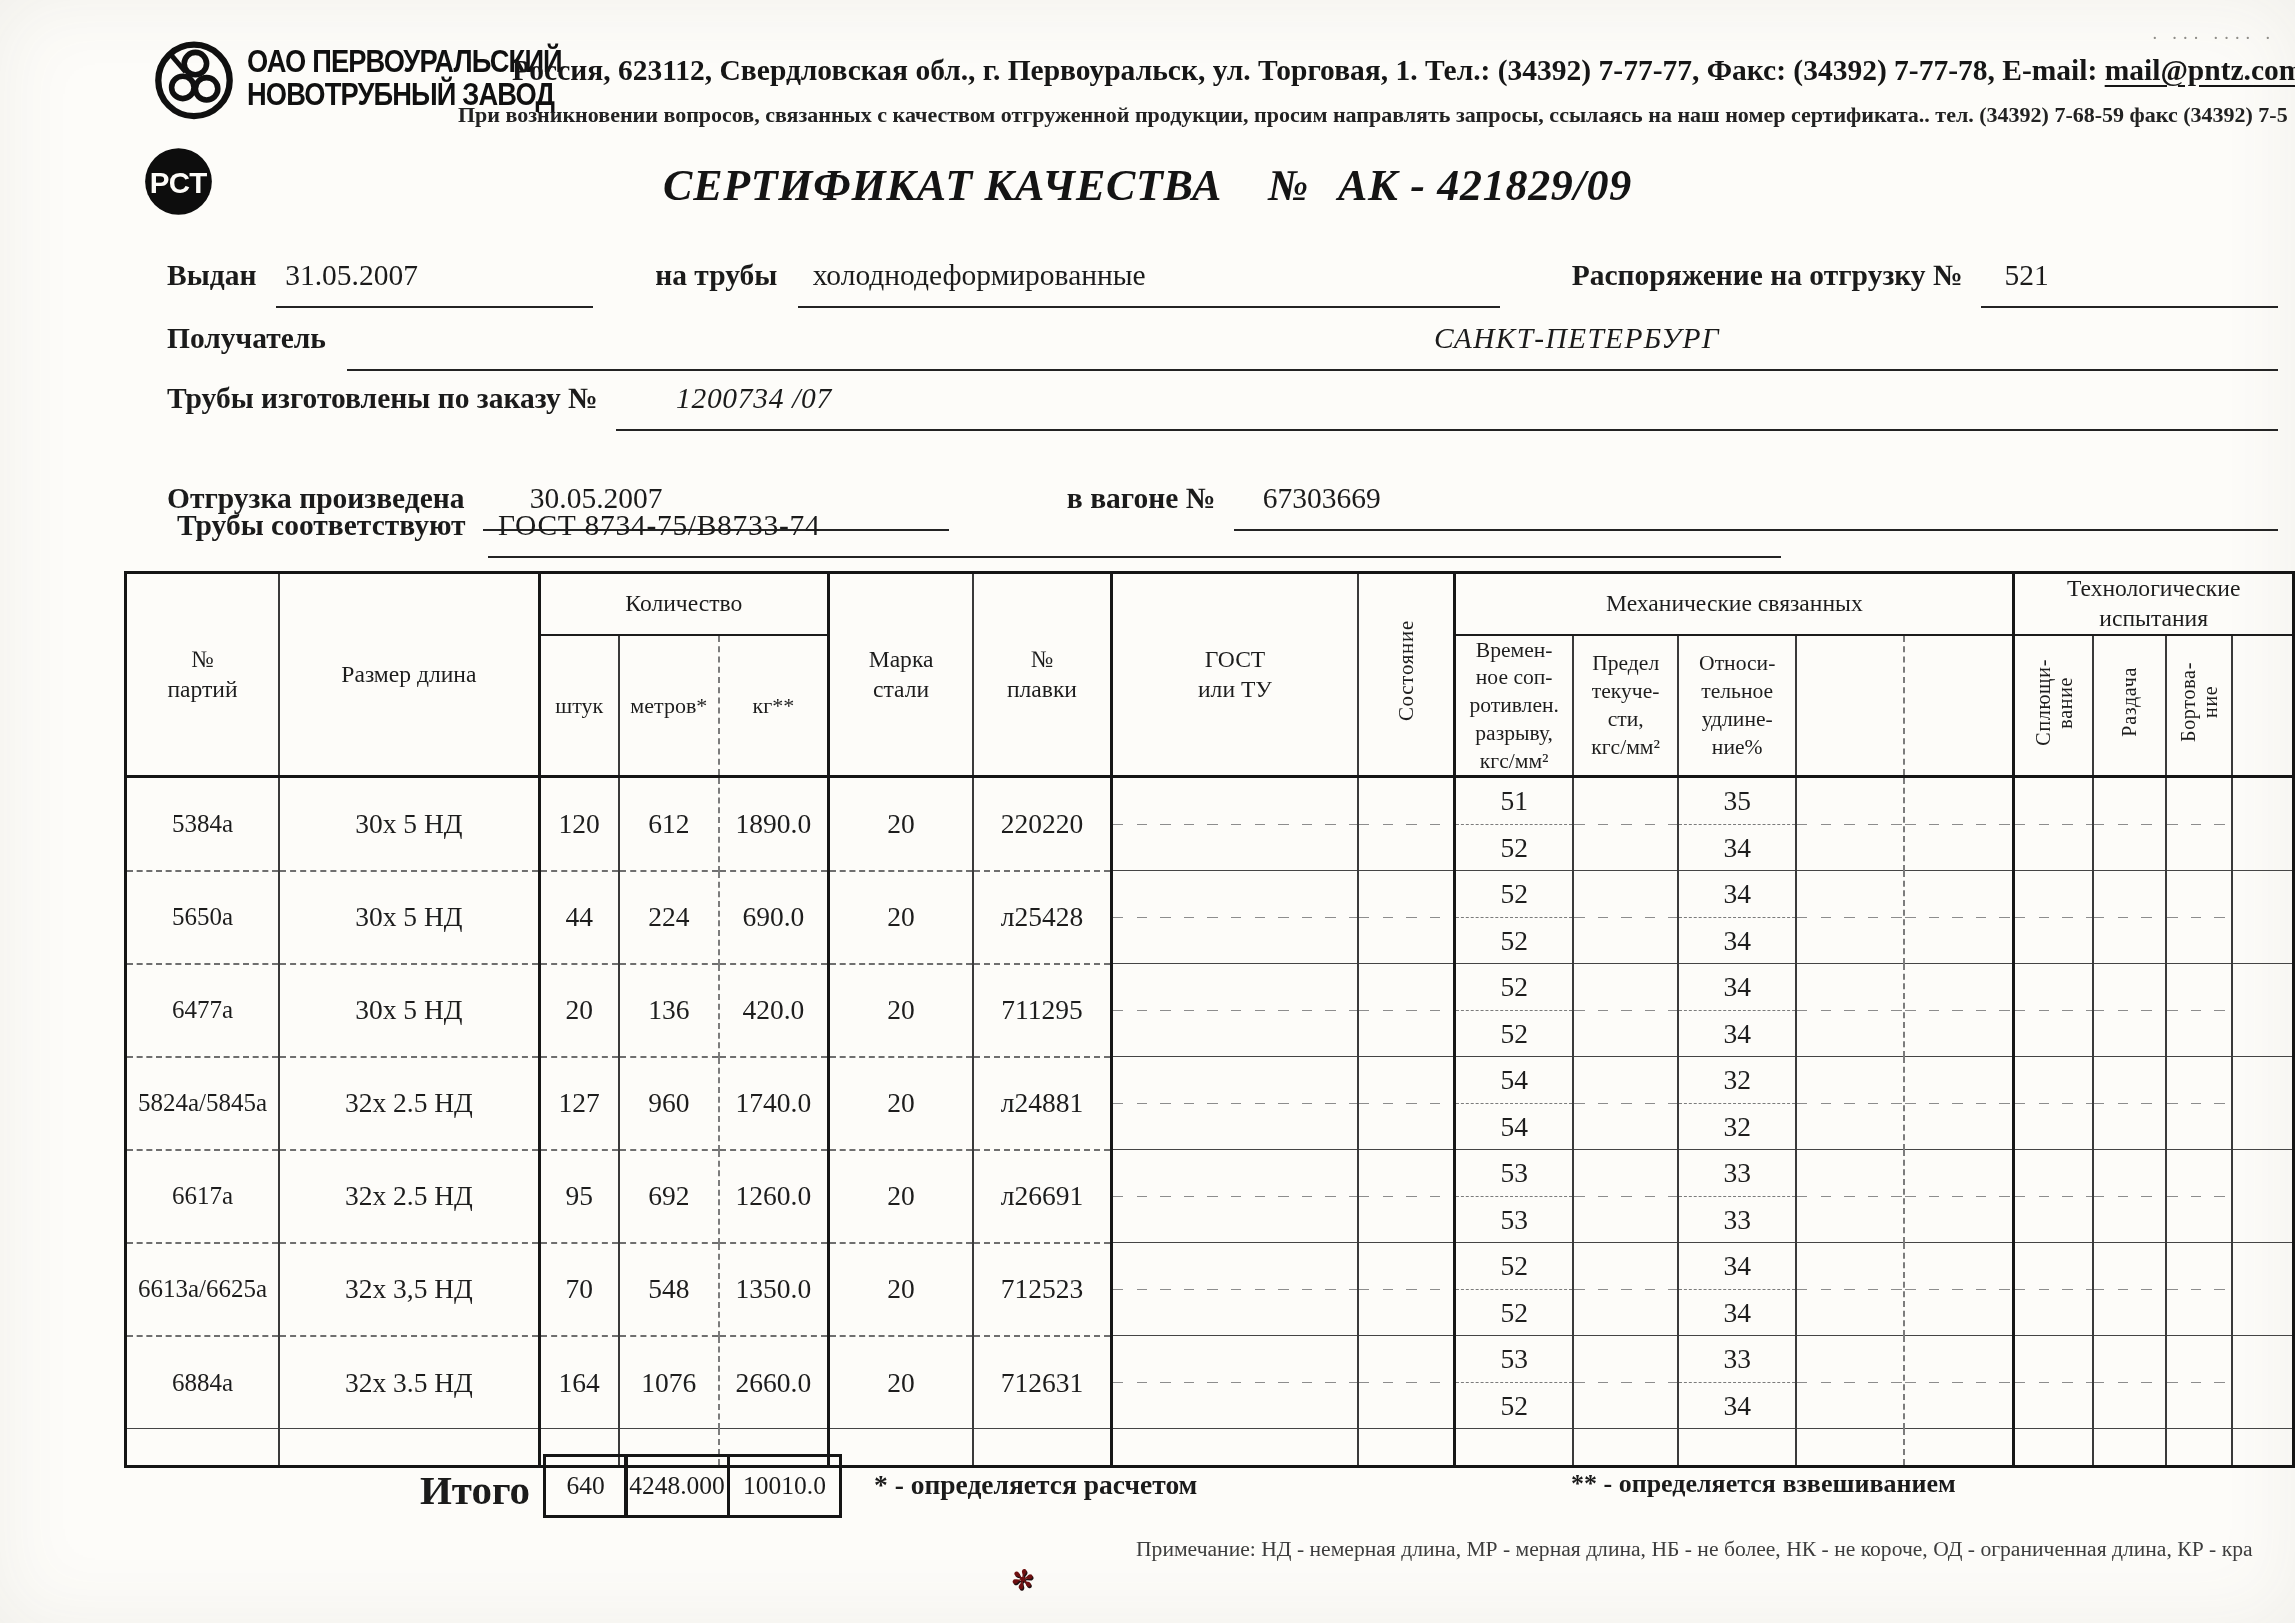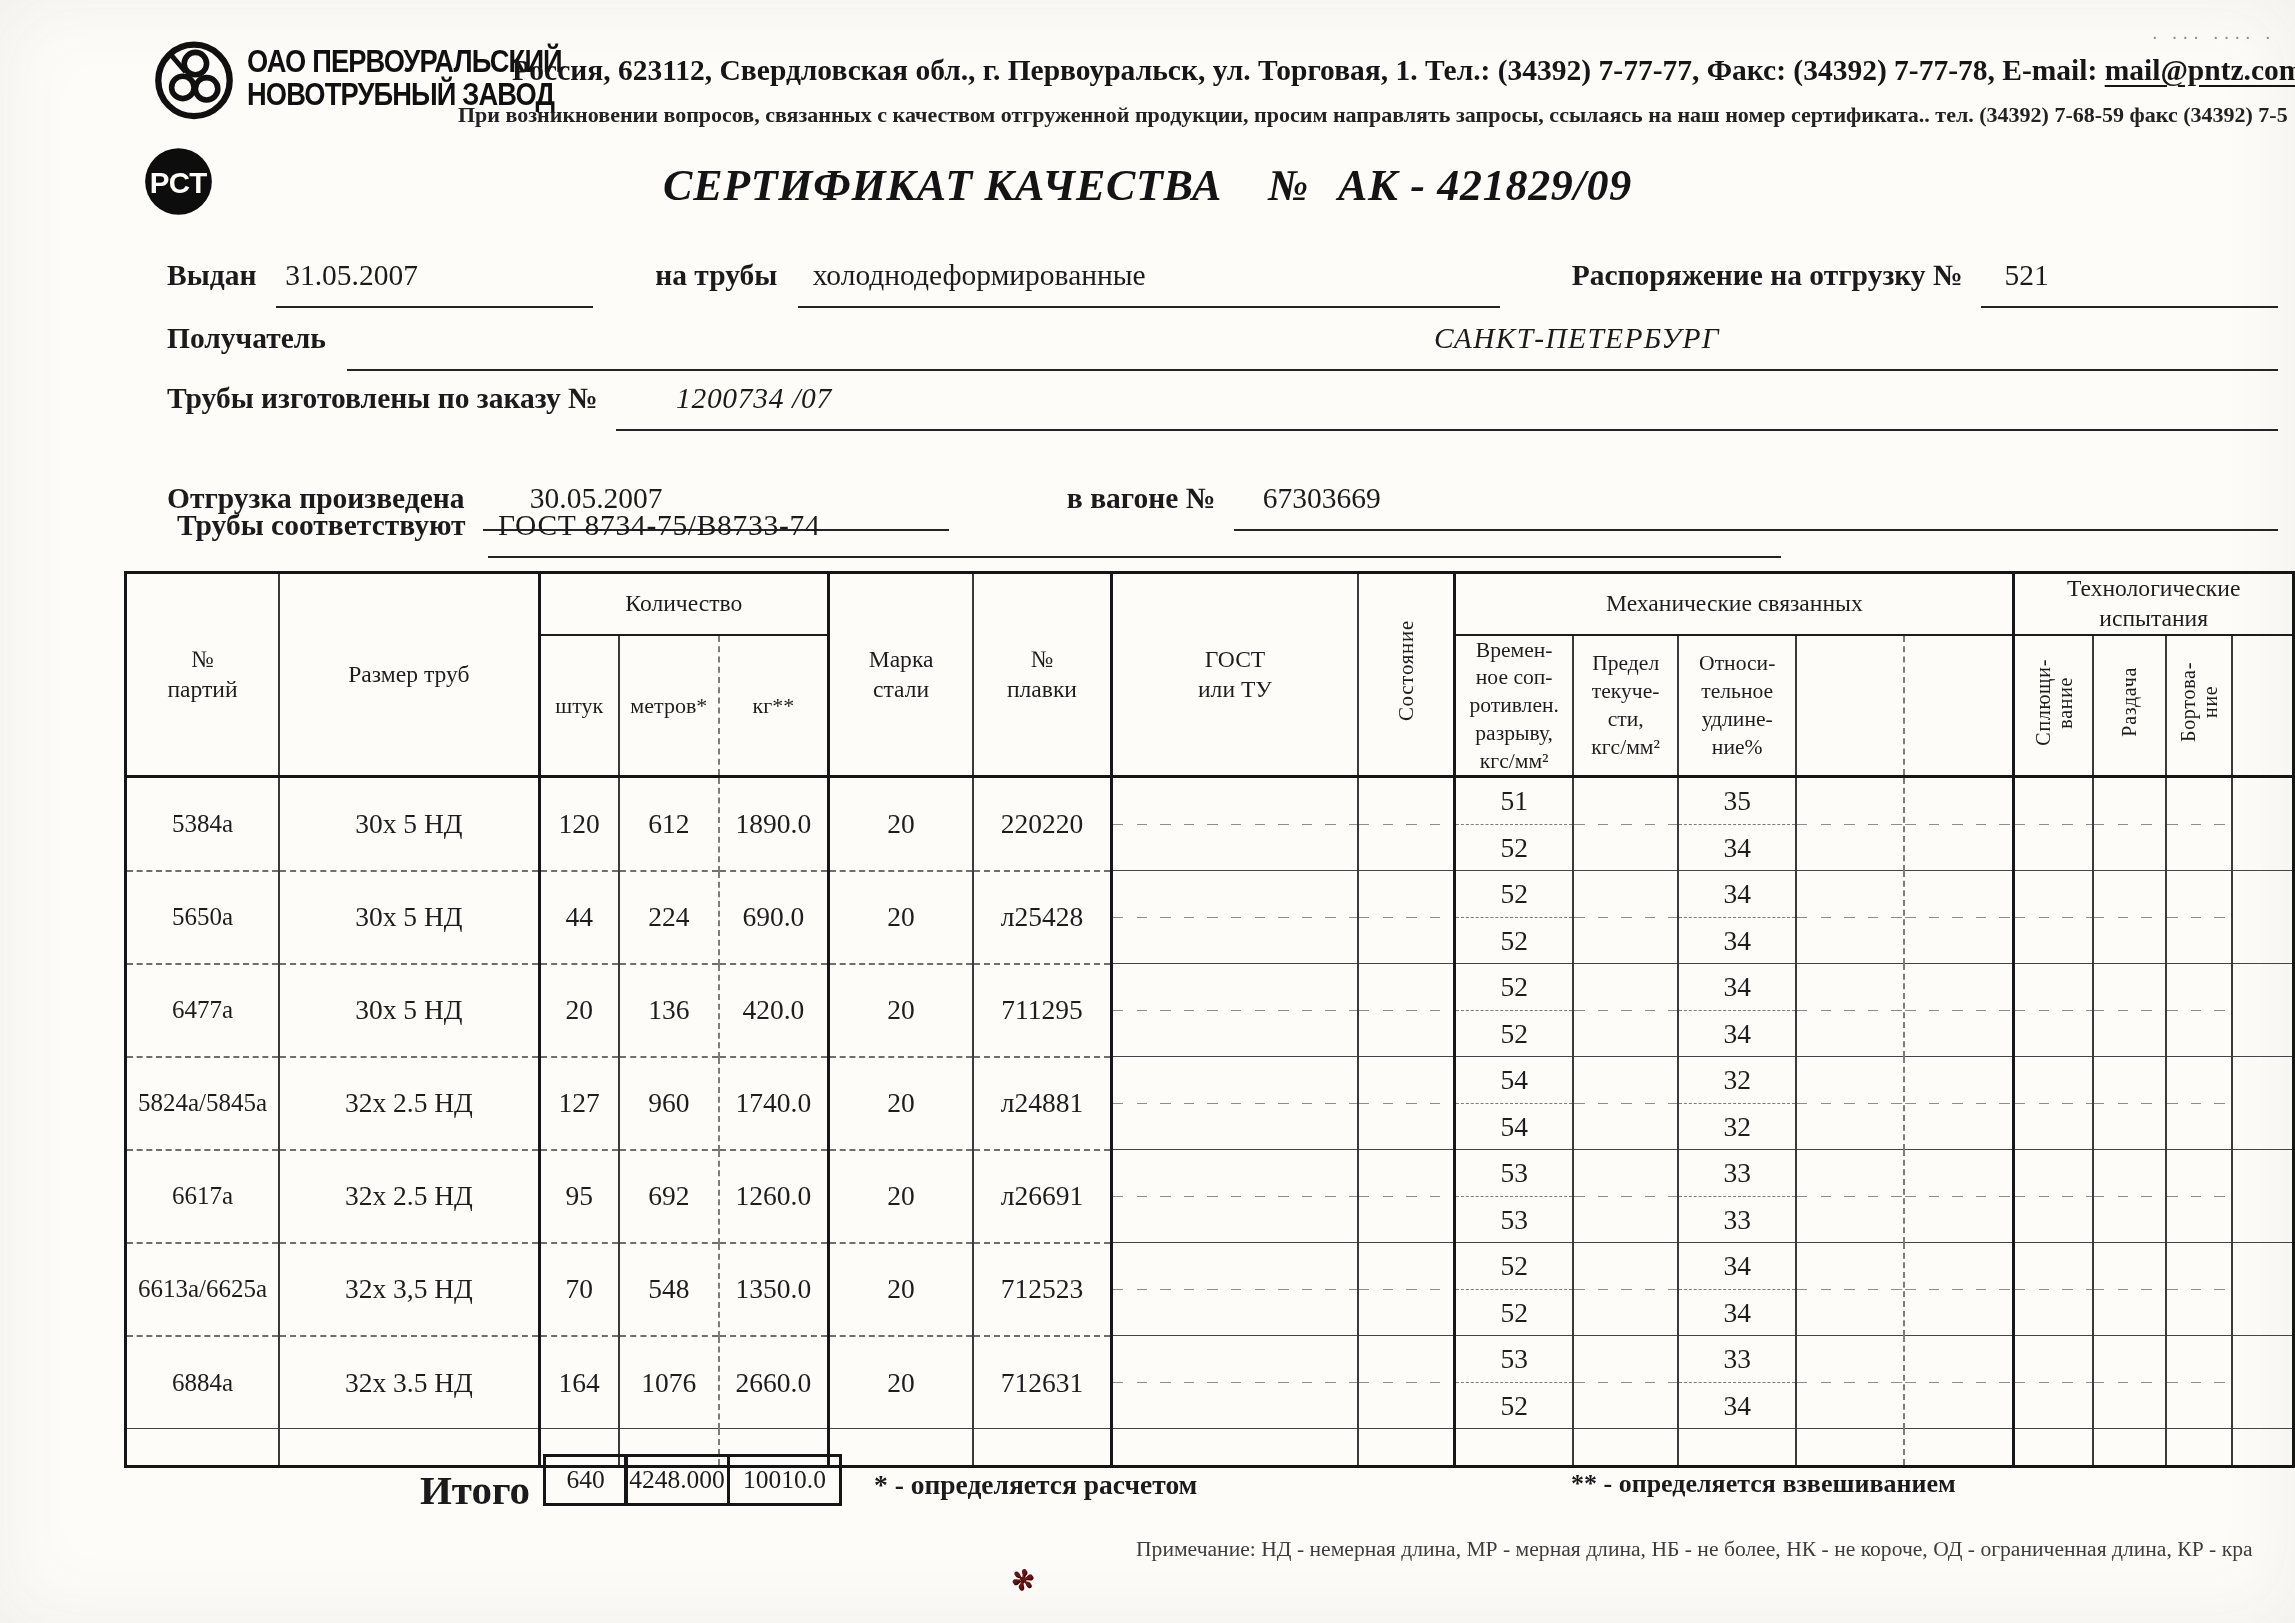--- a/index.html
+++ b/index.html
@@ -94,21 +94,21 @@
   .mv>div:first-child{border-bottom:1.3px dashed #7c7c7c;}
 
   .dashmid{
     background-image:repeating-linear-gradient(90deg,#8d8d8d 0 10.5px,transparent 10.5px 23.6px);
     background-size:100% 1.3px;background-position:0 50%;background-repeat:no-repeat;
   }
 
   
   .totals-label{position:absolute;left:124px;top:1466px;width:406px;text-align:right;
     font-weight:bold;font-size:41px;}
-  .tbox{position:absolute;top:1454px;height:52px;border:3.9px solid #151515;box-sizing:border-box;
+  .tbox{position:absolute;top:1454px;height:64px;border:3.9px solid #151515;box-sizing:border-box;
     display:flex;align-items:center;justify-content:center;font-size:25.5px;}
   #tb1{left:543px;width:85px;} #tb2{left:624px;width:106px;} #tb3{left:727px;width:115px;}
   .fn-star{position:absolute;left:874px;top:1469px;font-weight:bold;font-size:27.5px;}
   .fn-dstar{position:absolute;left:1571px;top:1469px;font-weight:bold;font-size:26px;}
   .note-line{position:absolute;left:1136px;top:1537px;font-size:21.6px;color:#3d3d3d;white-space:nowrap;}
 
   .bottom-mark{position:absolute;left:1011px;top:1563px;font-size:27.5px;color:#6e1010;
     text-shadow:1.3px 1.3px 0 #201010;transform:rotate(12deg);}
 </style>
 </head>
@@ -194,21 +194,21 @@
         <col style="width:113px">
         <col style="width:80px">
         <col style="width:73px">
       <col style="width:67px">
         <col style="width:62px">
     </colgroup>
     <thead>
       <tr class="h1">
         <th rowspan="2" class="rs"><span class="pre">№
 партий</span></th>
-        <th rowspan="2" class="rs bl2"><span class="pre">Размер труб</span></th>
+        <th rowspan="2" class="rs bl2"><span class="pre">Размер длина</span></th>
         <th colspan="3" class="grp bl5">Количество</th>
         <th rowspan="2" class="rs bl5"><span class="pre">Марка
 стали</span></th>
         <th rowspan="2" class="rs bl2"><span class="pre">№
 плавки</span></th>
         <th rowspan="2" class="rs bl5"><span class="pre">ГОСТ
 или ТУ</span></th>
         <th rowspan="2" class="rs bl2"><span class="vtext">Состояние</span></th>
         <th colspan="5" class="grp bl5">Механические связанных</th>
         <th colspan="4" class="grp pre bl5">Технологические

